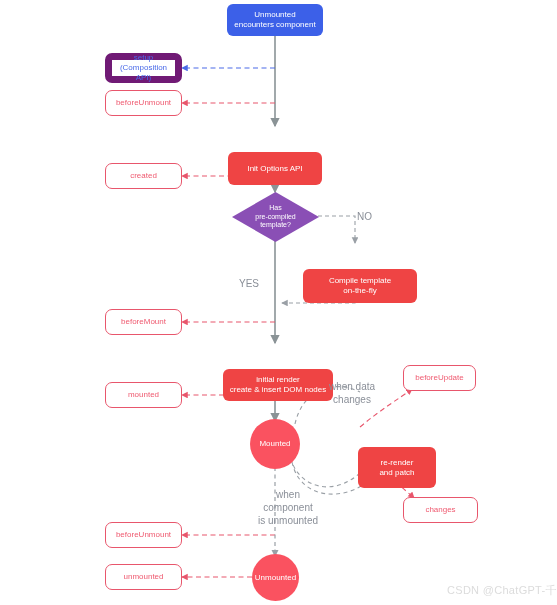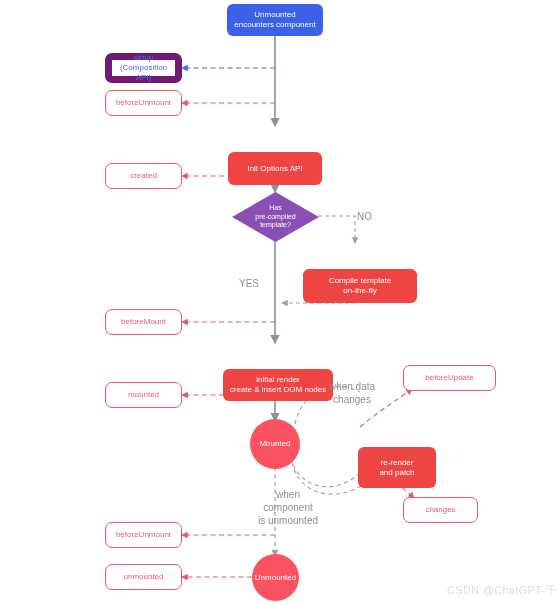--- a/index.html
+++ b/index.html
@@ -223,21 +223,21 @@
   </div>
 
   <div class="node box-hook" style="left:105px; top:382px; width:77px; height:26px;">
     <span class="node-text">mounted</span>
   </div>
 
   <div class="node circle" style="left:250px; top:419px; width:50px; height:50px;">
     <span class="node-text">Mounted</span>
   </div>
 
-  <div class="node box-hook" style="left:403px; top:365px; width:93px; height:26px;">
+  <div class="node box-hook" style="left:403px; top:365px; width:73px; height:26px;">
     <span class="node-text">beforeUpdate</span>
   </div>
 
   <div class="node box-filled box-green" style="left:358px; top:423px; width:78px; height:41px;">
     <span class="node-text">re-render
 and patch</span>
   </div>
 
   <div class="node box-hook" style="left:403px; top:497px; width:75px; height:26px;">
     <span class="node-text">changes</span>

